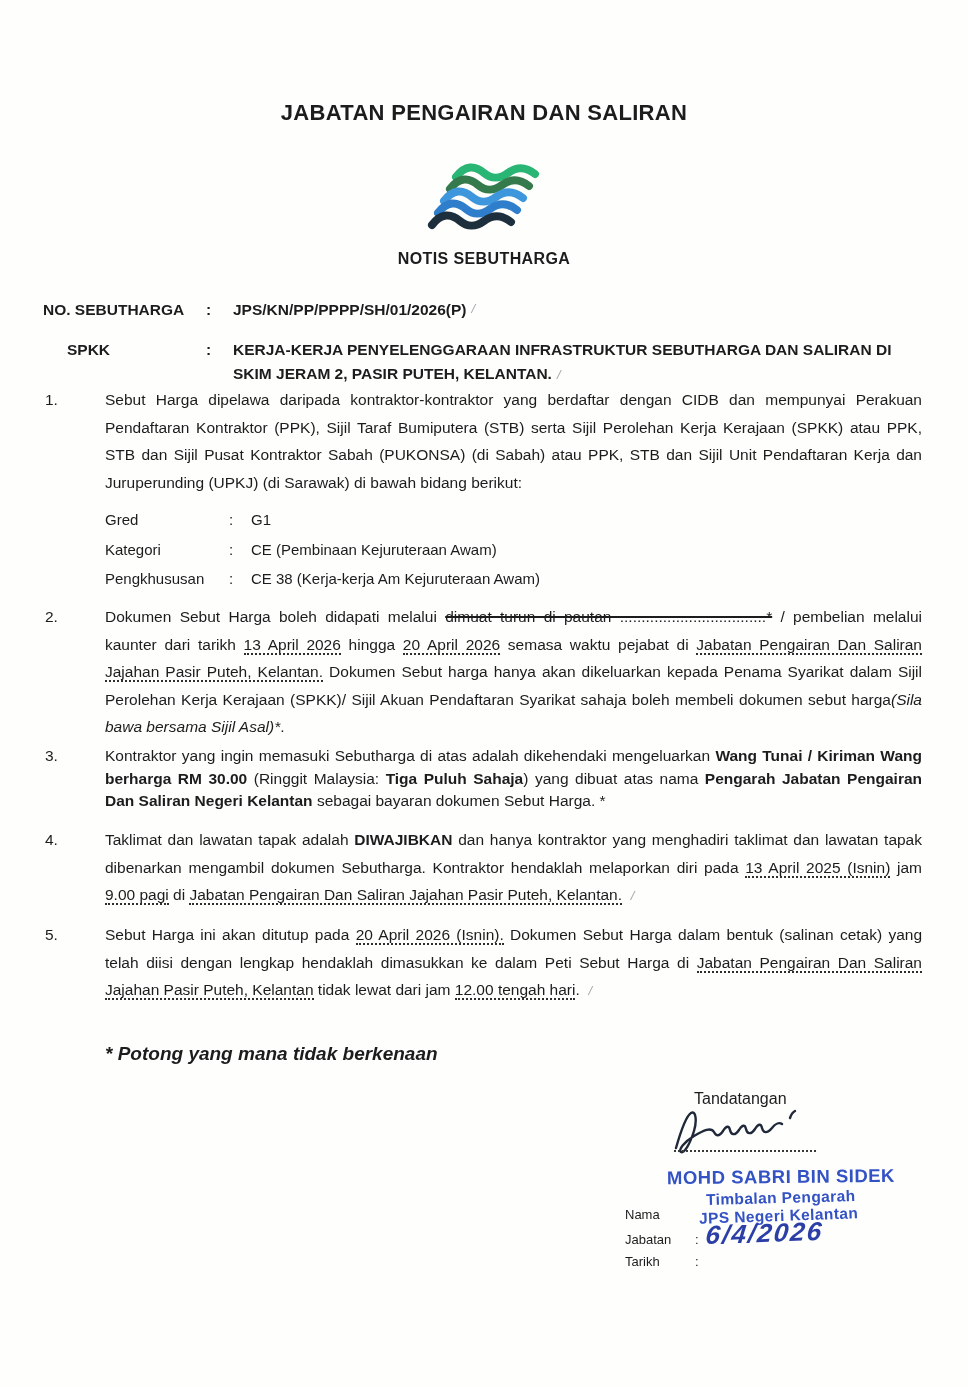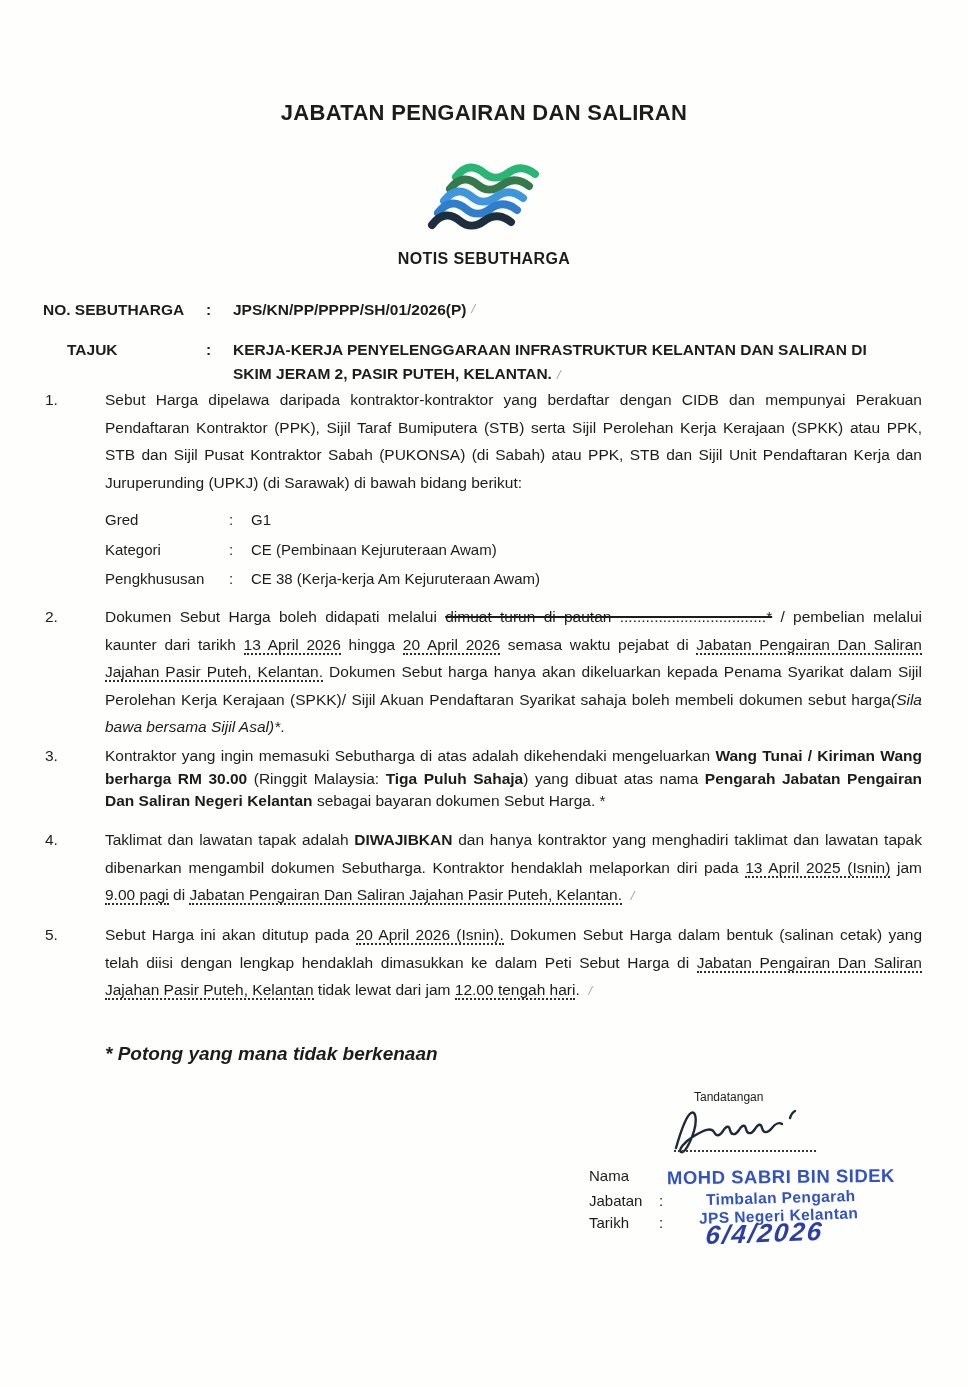--- a/index.html
+++ b/index.html
@@ -54,24 +54,24 @@
   .sg-i{font-style:italic;}
   .sg-u{font-weight:normal;border-bottom:2px dotted #2e2e2e;padding-bottom:0px;}
   .sg-x{text-decoration:line-through;text-decoration-thickness:1.5px;}
   .sg-t,.pencil-tick{color:#a3a7ab;font-style:italic;font-size:13px;margin-left:5px;font-weight:normal;border:none;}
   
   .footnote{
     position:absolute;top:1043px;left:105px;
     font-weight:bold;font-style:italic;font-size:19px;
   }
   
-  .sig-label{position:absolute;top:1090px;left:694px;font-size:12px;}
+  .sig-label{position:absolute;top:1090px;left:694px;font-size:16px;}
   .sig-svg{position:absolute;top:1106px;left:668px;}
   .sig-dotline{position:absolute;top:1150px;left:674px;width:142px;border-bottom:2.5px dotted #3a3a3a;height:0;}
-  .sig-row{position:absolute;left:589px;font-size:15px;display:flex;}
+  .sig-row{position:absolute;left:625px;font-size:13px;display:flex;margin-top:40px;}
   .row-nama{top:1167px;}
   .row-jawatan{top:1192px;}
   .row-tarikh{top:1214px;}
   .sig-row .lbl{width:70px;flex:none;}
   .sig-row .cln{width:16px;flex:none;}
   .stamp-name{
     position:absolute;top:1166px;left:667px;
     font-size:18.5px;font-weight:bold;letter-spacing:.5px;
     transform:rotate(-.6deg);white-space:nowrap;
   }
@@ -116,24 +116,24 @@
   <div class="doc-title">NOTIS SEBUTHARGA</div>
 
   <div class="ref-row">
     <span class="ref-label">NO. SEBUTHARGA</span>
     <span class="colon-cell">:</span>
     <span class="ref-value">JPS/KN/PP/PPPP/SH/01/2026(P)</span>
     <span class="pencil-tick">/</span>
   </div>
 
   <div class="tajuk-row">
-    <span class="tajuk-label">TAJUK</span>
+    <span class="tajuk-label">SPKK</span>
     <span class="colon-cell">:</span>
     <span class="tajuk-value">
-      <span>KERJA-KERJA PENYELENGGARAAN INFRASTRUKTUR KELANTAN DAN SALIRAN DI</span><br>
+      <span>KERJA-KERJA PENYELENGGARAAN INFRASTRUKTUR SEBUTHARGA DAN SALIRAN DI</span><br>
       <span>SKIM JERAM 2, PASIR PUTEH, KELANTAN.</span><span class="pencil-tick">/</span>
     </span>
   </div>
 
   <div class="clause c1">
     <span class="num">1.</span>
     <span class="body"><span>Sebut Harga dipelawa daripada kontraktor-kontraktor yang berdaftar dengan CIDB dan mempunyai Perakuan Pendaftaran Kontraktor (PPK), Sijil Taraf Bumiputera (STB) serta Sijil Perolehan Kerja Kerajaan (SPKK) atau PPK, STB dan Sijil Pusat Kontraktor Sabah (PUKONSA) (di Sabah) atau PPK, STB dan Sijil Unit Pendaftaran Kerja dan Juruperunding (UPKJ) (di Sarawak) di bawah bidang berikut:</span></span>
   </div>
 
   <div class="spec">

